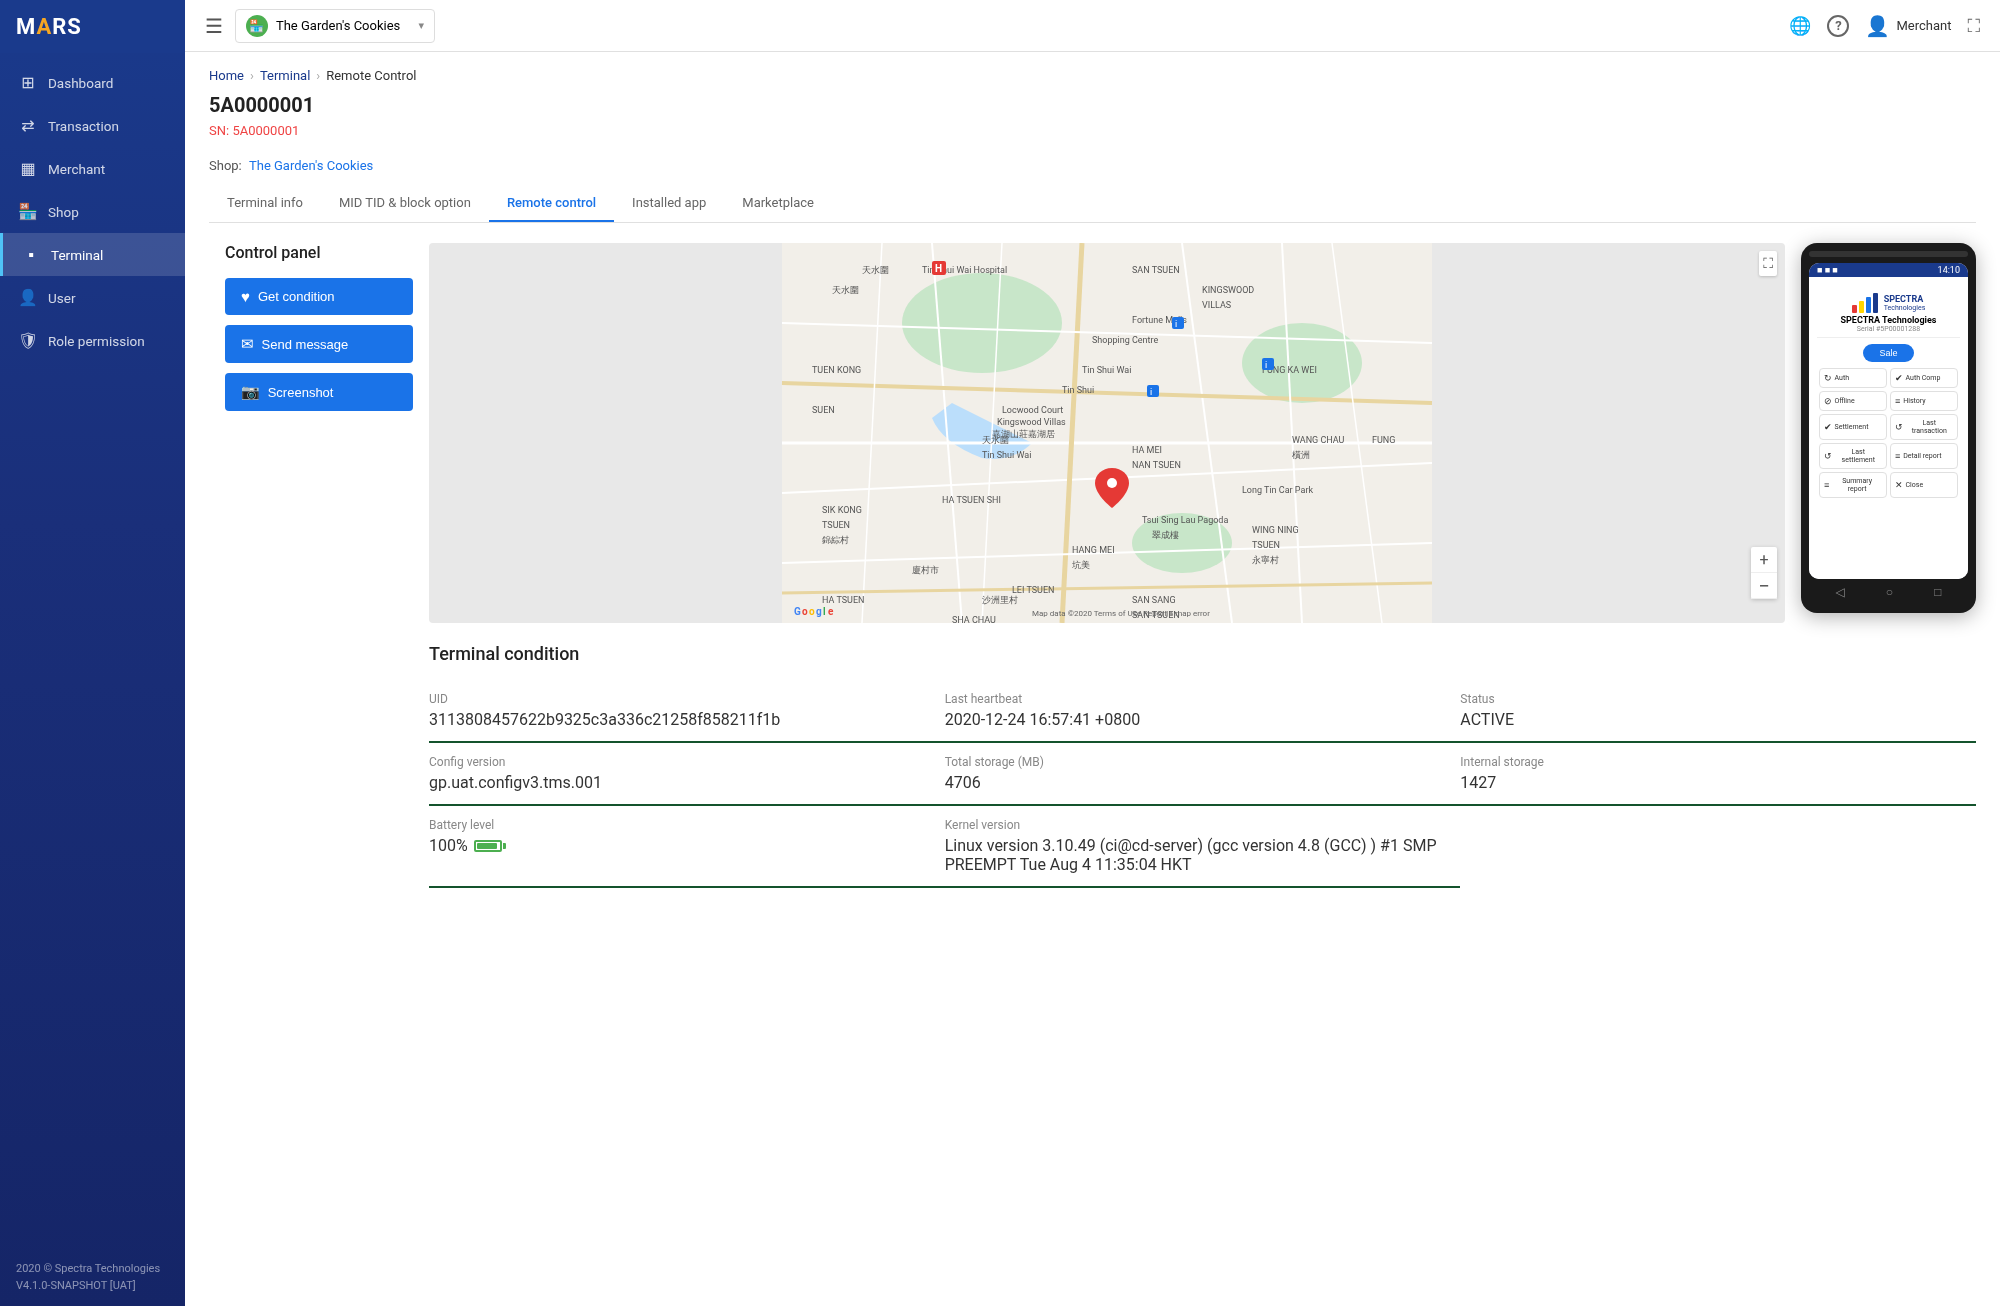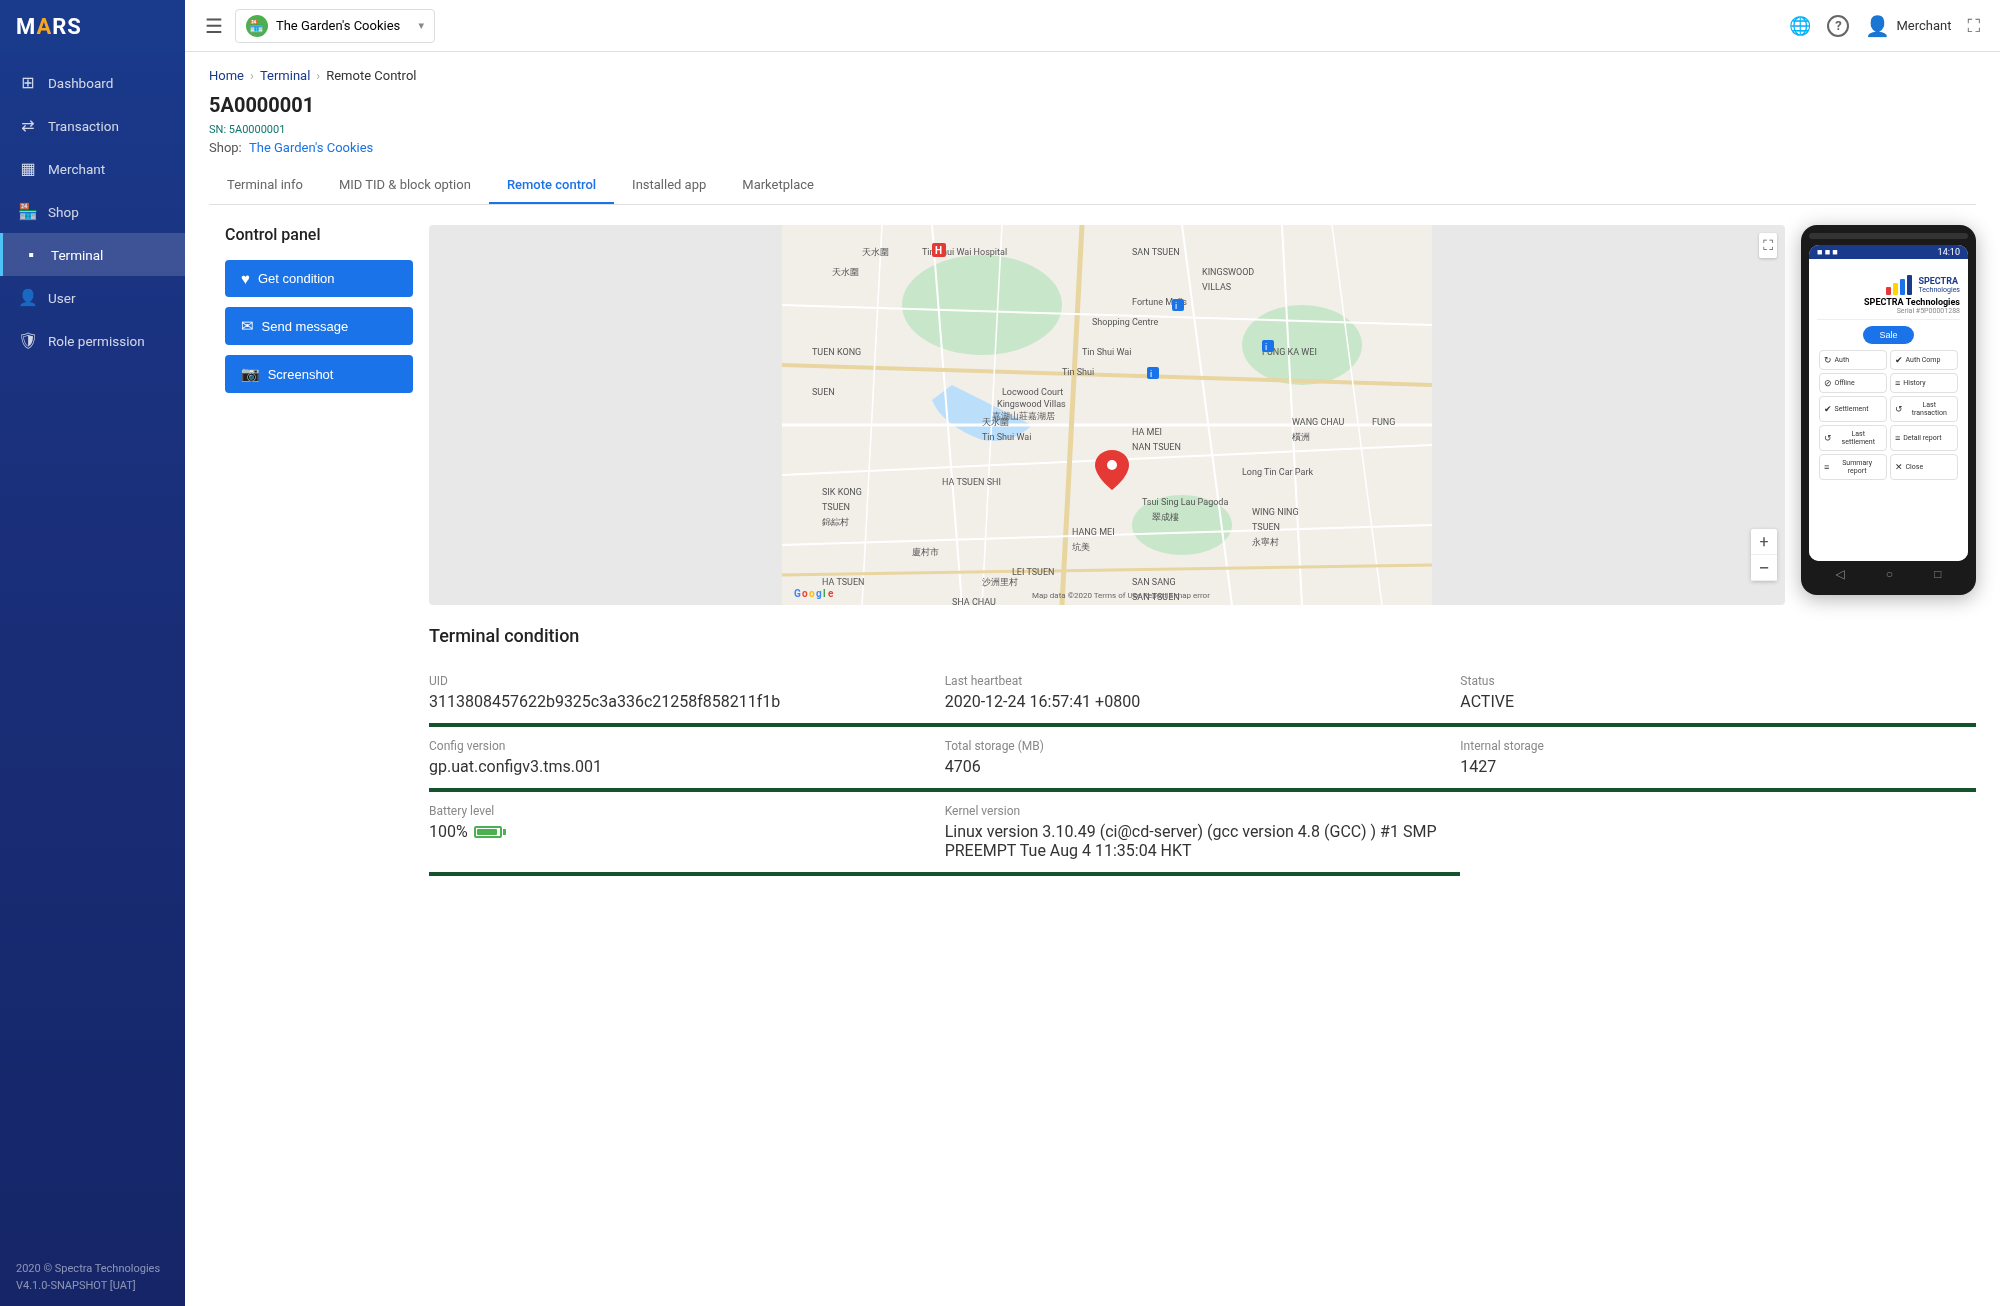--- a/index.html
+++ b/index.html
@@ -97,21 +97,21 @@
     .content-inner { padding: 16px 24px; }
 
     
     .breadcrumb { display: flex; align-items: center; gap: 6px; font-size: 13px; color: #666; margin-bottom: 10px; }
     .breadcrumb a { color: #1a3a8c; text-decoration: none; cursor: pointer; }
     .breadcrumb .sep { color: #aaa; }
     .breadcrumb .current { color: #333; }
 
     
     .terminal-id { font-size: 20px; font-weight: bold; color: #222; margin-bottom: 6px; }
-    .terminal-sn { font-size: 11px; color: #0f766e; margin-bottom: 4px; }
+    .terminal-sn { font-size: 13px; color: #ef4444; margin-bottom: 20px; }
     .terminal-shop { font-size: 13px; color: #555; margin-bottom: 12px; }
     .terminal-shop a { color: #1a73e8; text-decoration: none; }
 
     
     .tabs { display: flex; border-bottom: 1px solid #e0e0e0; margin-bottom: 0; }
     .tab {
       padding: 10px 18px;
       font-size: 13px;
       color: #666;
       cursor: pointer;
@@ -163,21 +163,21 @@
 
     .device-preview {
       width: 175px;
       min-width: 175px;
     }
 
     
     .terminal-condition { padding: 20px 0 0 0; }
     .tc-title { font-size: 18px; font-weight: 500; color: #222; margin-bottom: 16px; }
     .tc-grid { display: grid; grid-template-columns: 1fr 1fr 1fr; gap: 0; }
-    .tc-item { padding: 12px 16px 12px 0; border-bottom: 4px solid #14532d; }
+    .tc-item { padding: 12px 16px 12px 0; border-bottom: 2px solid #14532d; }
     .tc-label { font-size: 12px; color: #888; margin-bottom: 4px; }
     .tc-value { font-size: 16px; color: #333; word-break: break-all; }
     .tc-value.active { color: #333; }
     .battery-bar { display: flex; align-items: center; gap: 6px; }
     .battery-icon { display: inline-flex; align-items: center; }
     .battery-body { width: 28px; height: 12px; border: 2px solid #4caf50; border-radius: 2px; position: relative; display: flex; align-items: center; padding: 1px; }
     .battery-fill { background: #4caf50; height: 100%; width: 90%; border-radius: 1px; }
     .battery-tip { width: 3px; height: 6px; background: #4caf50; border-radius: 0 1px 1px 0; margin-left: 1px; }
 
     
@@ -210,21 +210,21 @@
       justify-content: space-between;
     }
     .phone-app-area {
       flex: 1;
       padding: 8px;
       background: white;
     }
     .phone-logo-area {
       display: flex;
       flex-direction: column;
-      align-items: flex-end;
+      align-items: center;
       padding: 8px 0 4px;
       border-bottom: 1px solid #eee;
     }
     .spectra-logo {
       display: flex;
       align-items: center;
       gap: 3px;
       margin-bottom: 2px;
     }
     .logo-bars { display: flex; gap: 2px; height: 20px; align-items: flex-end; }

